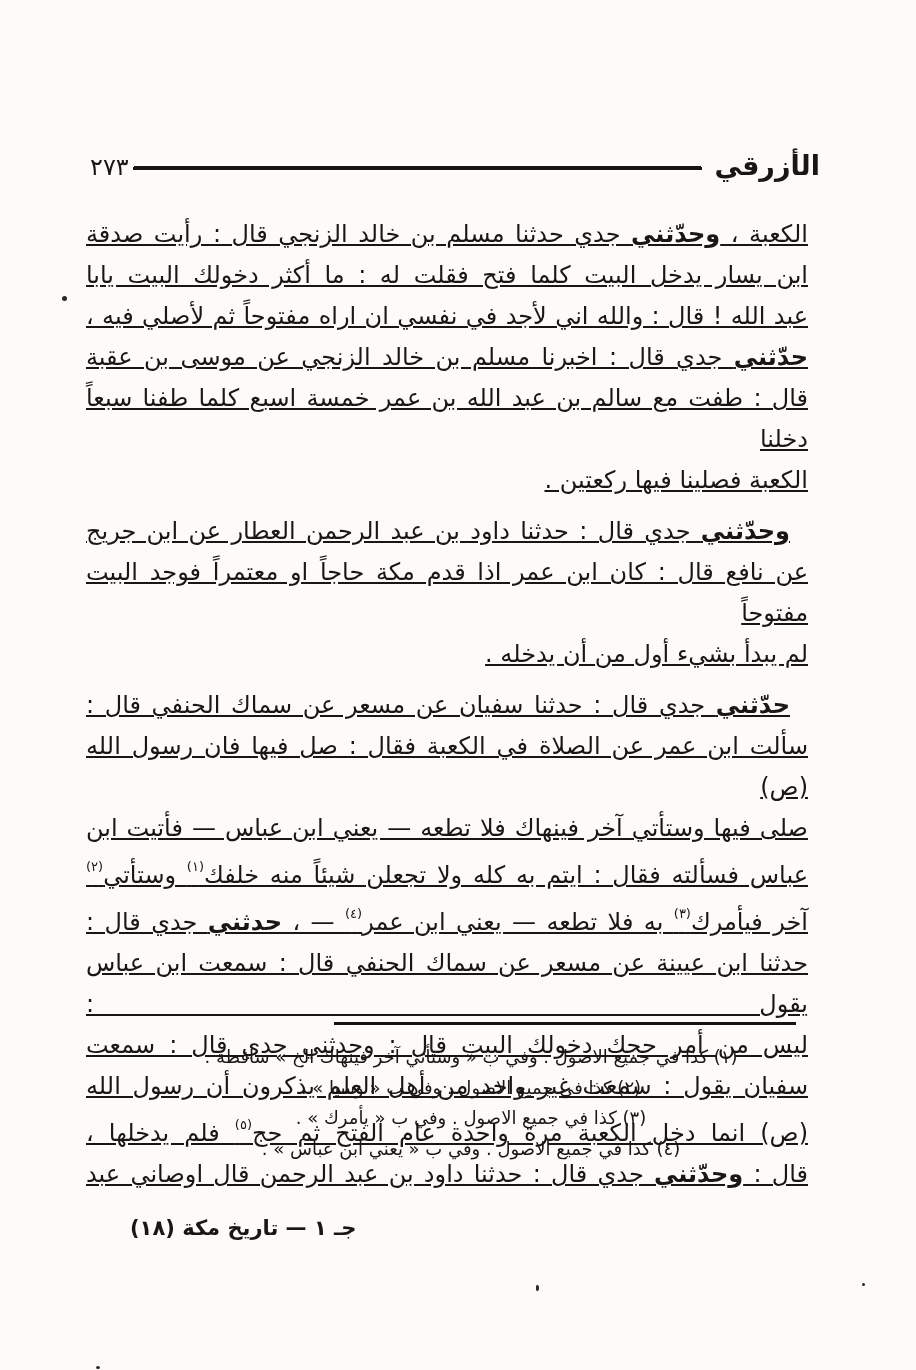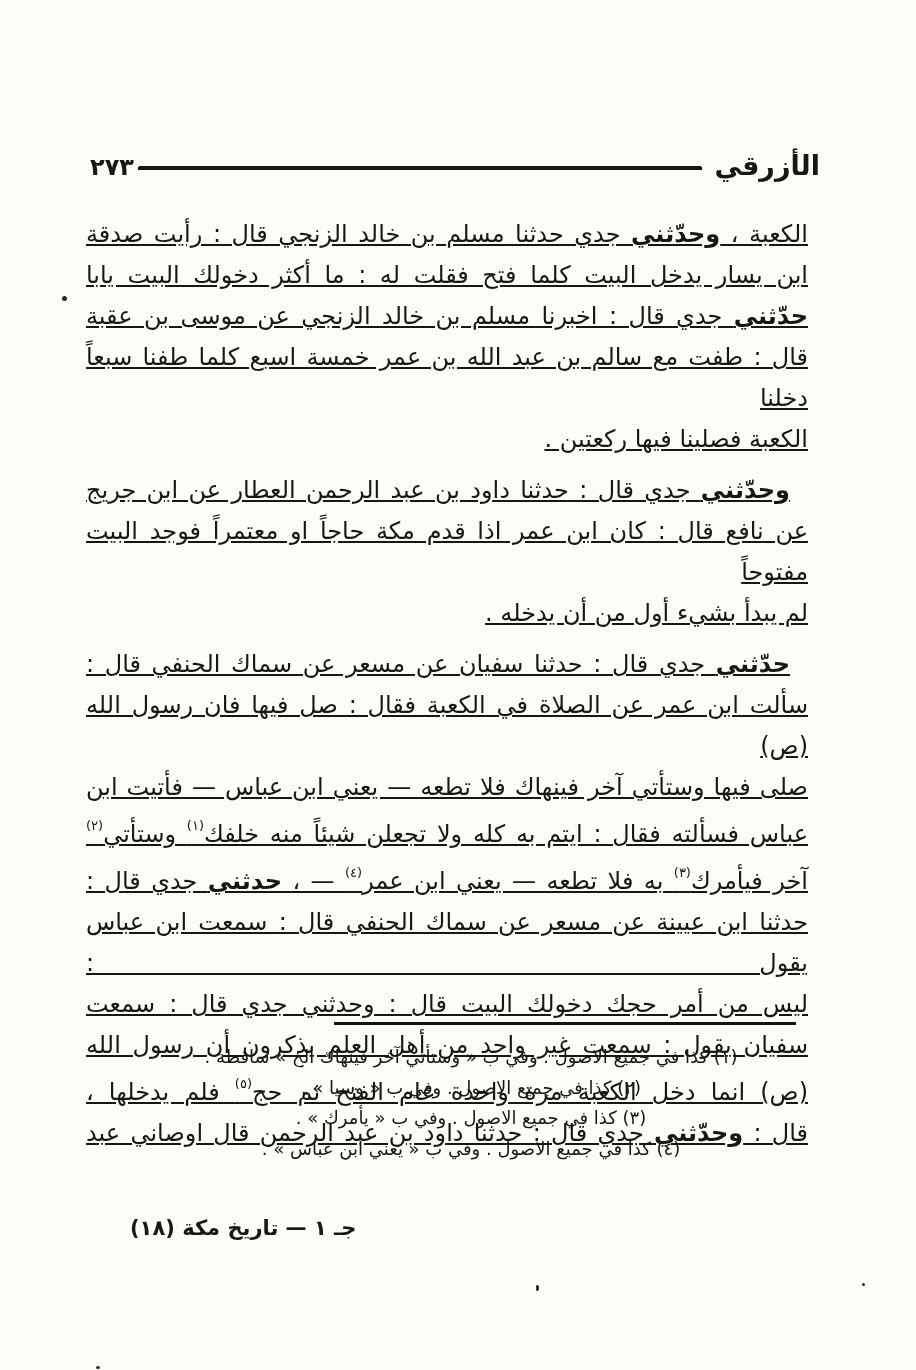--- a/index.html
+++ b/index.html
@@ -23,21 +23,21 @@
     font-size:27px;font-weight:700;
     white-space:nowrap;
     letter-spacing:0.5px;
   }
   .header-rule{
     flex:1;height:3px;background:#161513;
     margin:6px 12px 0 4px;
     box-shadow:0 -2px 0 -1px #161513;
   }
   .page-number{
-    font-size:24px;font-weight:700;white-space:nowrap;
+    font-size:24px;font-weight:400;white-space:nowrap;
     padding-top:2px;
   }
   
   .body-text{
     position:absolute;top:214px;left:86px;width:722px;
     font-size:24px;line-height:41px;
     direction:rtl;
   }
   .para{margin:0 0 10px 0;text-decoration:underline;}
   .line{
@@ -88,20 +88,21 @@
   <div class="header">
     <span class="running-title">الأزرقي</span>
     <span class="header-rule"></span>
     <span class="page-number">٢٧٣</span>
   </div>
 
   <div class="body-text">
       <div class="para">
         <div class="line just"><span>الكعبة ، </span><span class="bold">وحدّثني</span><span> جدي حدثنا مسلم بن خالد الزنجي قال : رأيت صدقة</span></div>
         <div class="line just"><span>ابن يسار يدخل البيت كلما فتح فقلت له : ما أكثر دخولك البيت يابا</span></div>
+        <div class="line just"><span>عبد الله ! قال : والله اني لأجد في نفسي ان اراه مفتوحاً ثم لأصلي فيه ،</span></div>
         <div class="line just"><span class="bold">حدّثني</span><span> جدي قال : اخبرنا مسلم بن خالد الزنجي عن موسى بن عقبة</span></div>
         <div class="line just"><span>قال : طفت مع سالم بن عبد الله بن عمر خمسة اسبع كلما طفنا سبعاً دخلنا</span></div>
         <div class="line"><span>الكعبة فصلينا فيها ركعتين .</span></div>
       </div>
       <div class="para">
         <div class="line just indent"><span class="bold">وحدّثني</span><span> جدي قال : حدثنا داود بن عبد الرحمن العطار عن ابن جريج</span></div>
         <div class="line just"><span>عن نافع قال : كان ابن عمر اذا قدم مكة حاجاً او معتمراً فوجد البيت مفتوحاً</span></div>
         <div class="line"><span>لم يبدأ بشيء أول من أن يدخله .</span></div>
       </div>
       <div class="para">

